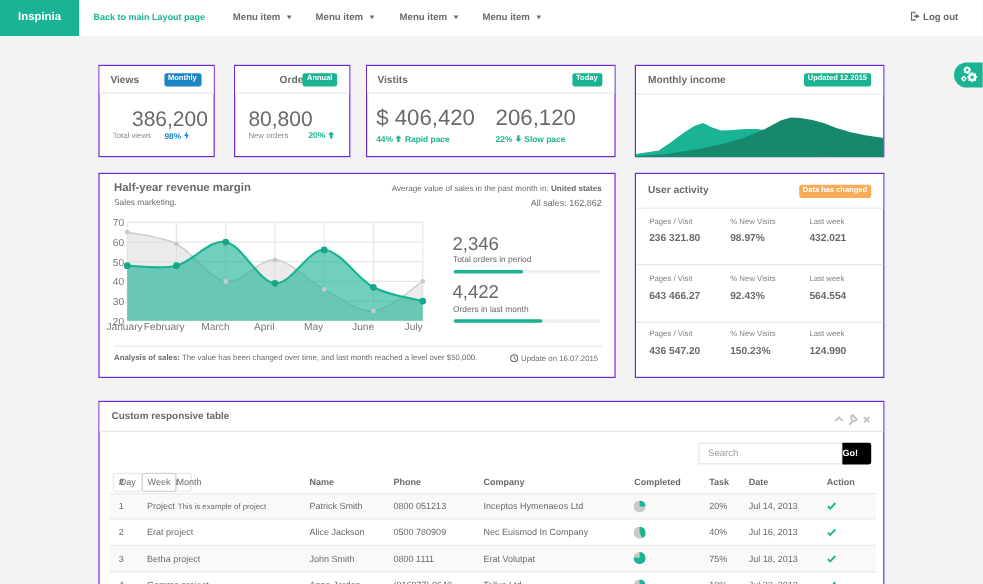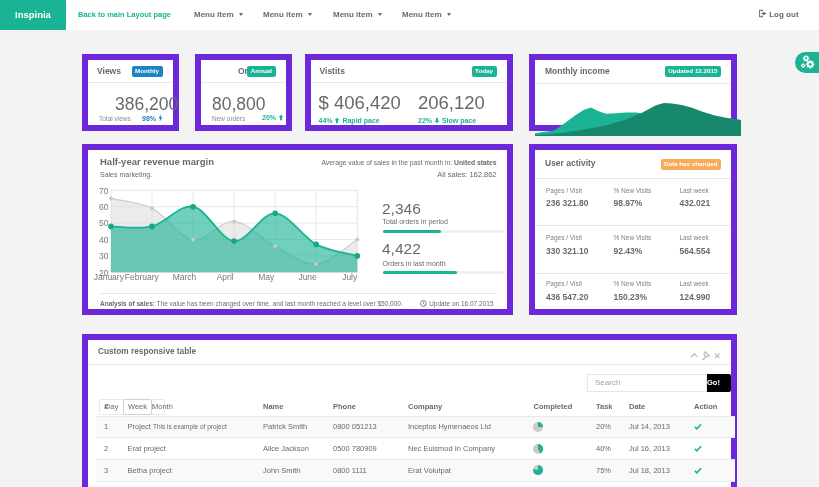--- a/index.html
+++ b/index.html
@@ -1,19 +1,19 @@
 <!DOCTYPE html>
 <html><head>
 <meta charset="utf-8">
 <style>
 * { margin:0; padding:0; box-sizing:border-box; }
 html,body { width:819px; height:487px; overflow:hidden; }
 body { font-family:"Liberation Sans", sans-serif; background:#f3f3f4; color:#676a6c; position:relative; }
 .abs { position:absolute; white-space:nowrap; }
-.panel { position:absolute; background:#fff; border:6px solid #6d28d9; }
+.panel { position:absolute; background:#fff; border:1px solid #6d28d9; }
 .ptitle { position:absolute; left:0; right:0; top:0; border-bottom:1px solid #e7eaec; background:#fff; }
 .badge { position:absolute; color:#fff; font-weight:bold; font-size:6.25px; padding:0 3.5px; border-radius:2px; line-height:10.5px; height:10.5px; white-space:nowrap; }
 .bgteal { background:#1ab394; }
 .bgblue { background:#1c84c6; }
 .bgorange { background:#f8ac59; }
 .bignum { font-size:17.5px; color:#676a6c; line-height:1; }
 .menuitem { height:30px; line-height:30px; color:#676a6c; font-size:8px; font-weight:bold; }
 .caret { display:inline-block; width:0; height:0; border-left:2.5px solid transparent; border-right:2.5px solid transparent; border-top:3px solid #676a6c; vertical-align:1px; margin-left:3px; }
 .ua-row { position:absolute; left:0; width:100%; height:47.6px; border-bottom:1px solid #e7eaec; }
 .ua-c { position:absolute; top:8px; white-space:nowrap; }
@@ -219,21 +219,21 @@
         <div class="ua-v">98.97%</div>
       </div>
     <div class="ua-c" style="left:144.5px;">
         <div class="ua-l">Last week</div>
         <div class="ua-v">432.021</div>
       </div>
   </div>
   <div class="ua-row" style="top:76.1px;">
     <div class="ua-c" style="left:11px;">
         <div class="ua-l">Pages / Visit</div>
-        <div class="ua-v">330 321.10</div>
+        <div class="ua-v">643 466.27</div>
       </div>
     <div class="ua-c" style="left:78.5px;">
         <div class="ua-l">% New Visits</div>
         <div class="ua-v">92.43%</div>
       </div>
     <div class="ua-c" style="left:144.5px;">
         <div class="ua-l">Last week</div>
         <div class="ua-v">564.554</div>
       </div>
   </div>

